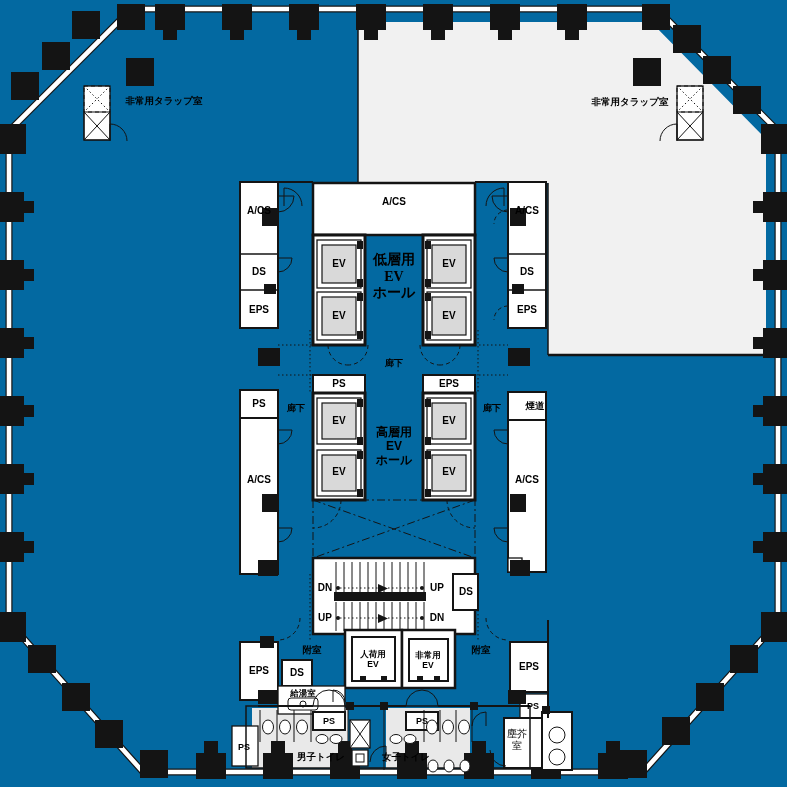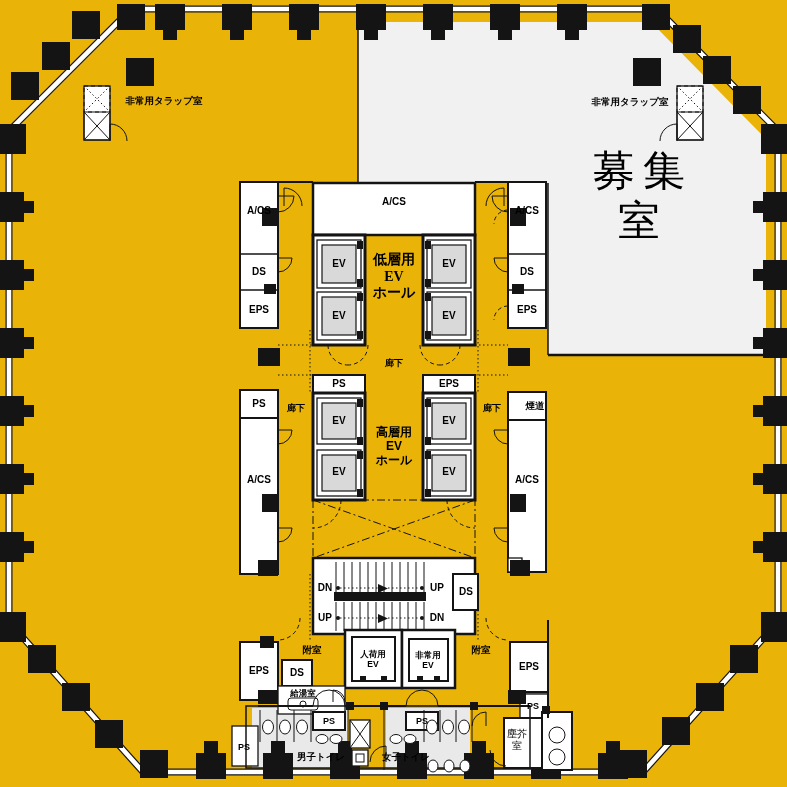--- a/index.html
+++ b/index.html
@@ -1,16 +1,16 @@
 <!DOCTYPE html>
 <html><head>
 <meta charset="utf-8">
 <style>
   html,body{margin:0;padding:0;background:#fff}
-  #plan{position:relative;width:787px;height:787px;background:#eab308;
+  #plan{position:relative;width:787px;height:787px;background:#0369a1;
         font-family:"Liberation Sans","DejaVu Sans",sans-serif;overflow:hidden}
   #plan svg{position:absolute;left:0;top:0}
   #labels-layer{position:absolute;left:0;top:0;width:100%;height:100%;pointer-events:none}
   .lbl{position:absolute;transform:translate(-50%,-50%);color:#000;text-align:center;
        white-space:pre-line;line-height:1.18;font-weight:600}
   
   .w1{stroke:#141414;stroke-width:1;fill:none}
   .w15{stroke:#141414;stroke-width:1.5;fill:none}
   .w2{stroke:#141414;stroke-width:2;fill:none}
   .w25{stroke:#141414;stroke-width:2.5;fill:none}
@@ -231,21 +231,20 @@
     <path class="w1" d="M486,712 A14,14 0 0 0 472,726 M486,712 L486,726"></path>
     <path class="w1" d="M386,746 A16,16 0 0 0 370,762 M386,746 L386,762"></path>
     <path class="w1 dash" d="M508,210 A14,14 0 0 0 494,224"></path>
     <path class="w1 dash" d="M508,306 A14,14 0 0 0 494,320"></path>
   </g>
 </svg>
 
 <div id="labels-layer">
       <div class="lbl" style="left: 164px; top: 101px; font-size: 9.5px; font-weight: 600;">非常用タラップ室</div>
       <div class="lbl" style="left: 630px; top: 102px; font-size: 9.5px; font-weight: 600;">非常用タラップ室</div>
-      <div class="lbl" style="left: 643px; top: 196px; font-size: 42px; font-weight: 500; letter-spacing: 8px;">募集室</div>
       <div class="lbl" style="left: 259px; top: 211px; font-size: 10px; font-weight: 700;">A/CS</div>
       <div class="lbl" style="left: 394px; top: 202px; font-size: 10px; font-weight: 700;">A/CS</div>
       <div class="lbl" style="left: 527px; top: 211px; font-size: 10px; font-weight: 700;">A/CS</div>
       <div class="lbl" style="left: 259px; top: 272px; font-size: 10px; font-weight: 700;">DS</div>
       <div class="lbl" style="left: 527px; top: 272px; font-size: 10px; font-weight: 700;">DS</div>
       <div class="lbl" style="left: 259px; top: 310px; font-size: 10px; font-weight: 700;">EPS</div>
       <div class="lbl" style="left: 527px; top: 310px; font-size: 10px; font-weight: 700;">EPS</div>
       <div class="lbl" style="left: 339px; top: 264px; font-size: 10px; font-weight: 700;">EV</div>
       <div class="lbl" style="left: 449px; top: 264px; font-size: 10px; font-weight: 700;">EV</div>
       <div class="lbl" style="left: 339px; top: 316px; font-size: 10px; font-weight: 700;">EV</div>

